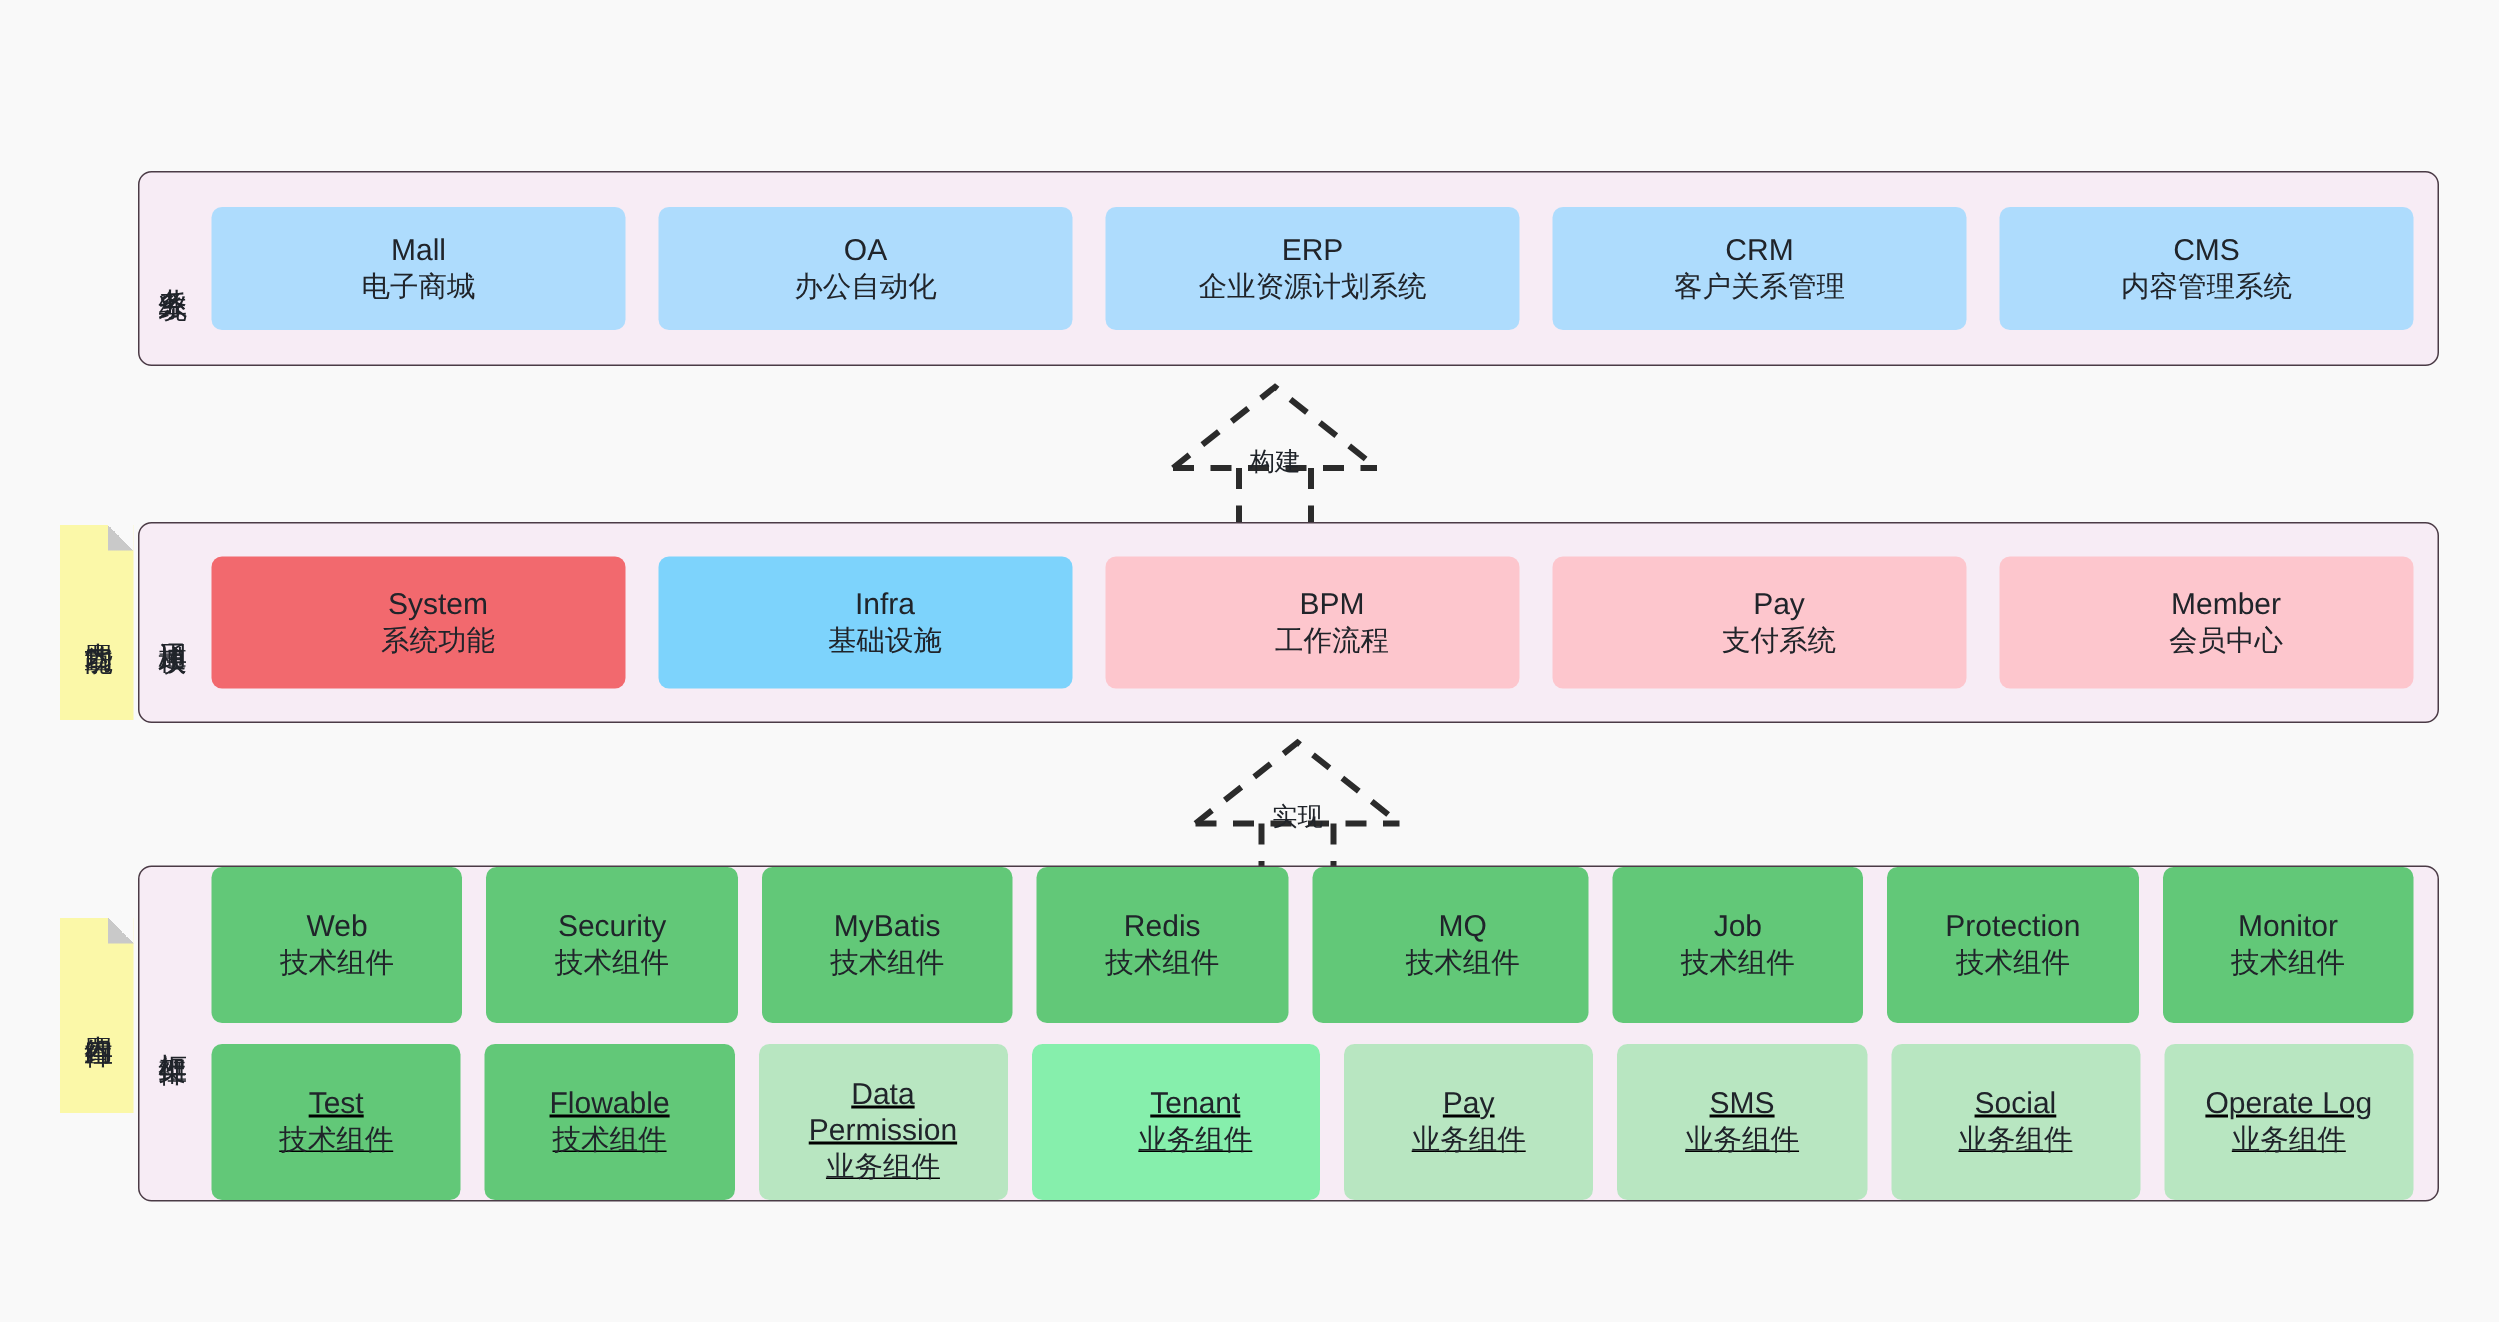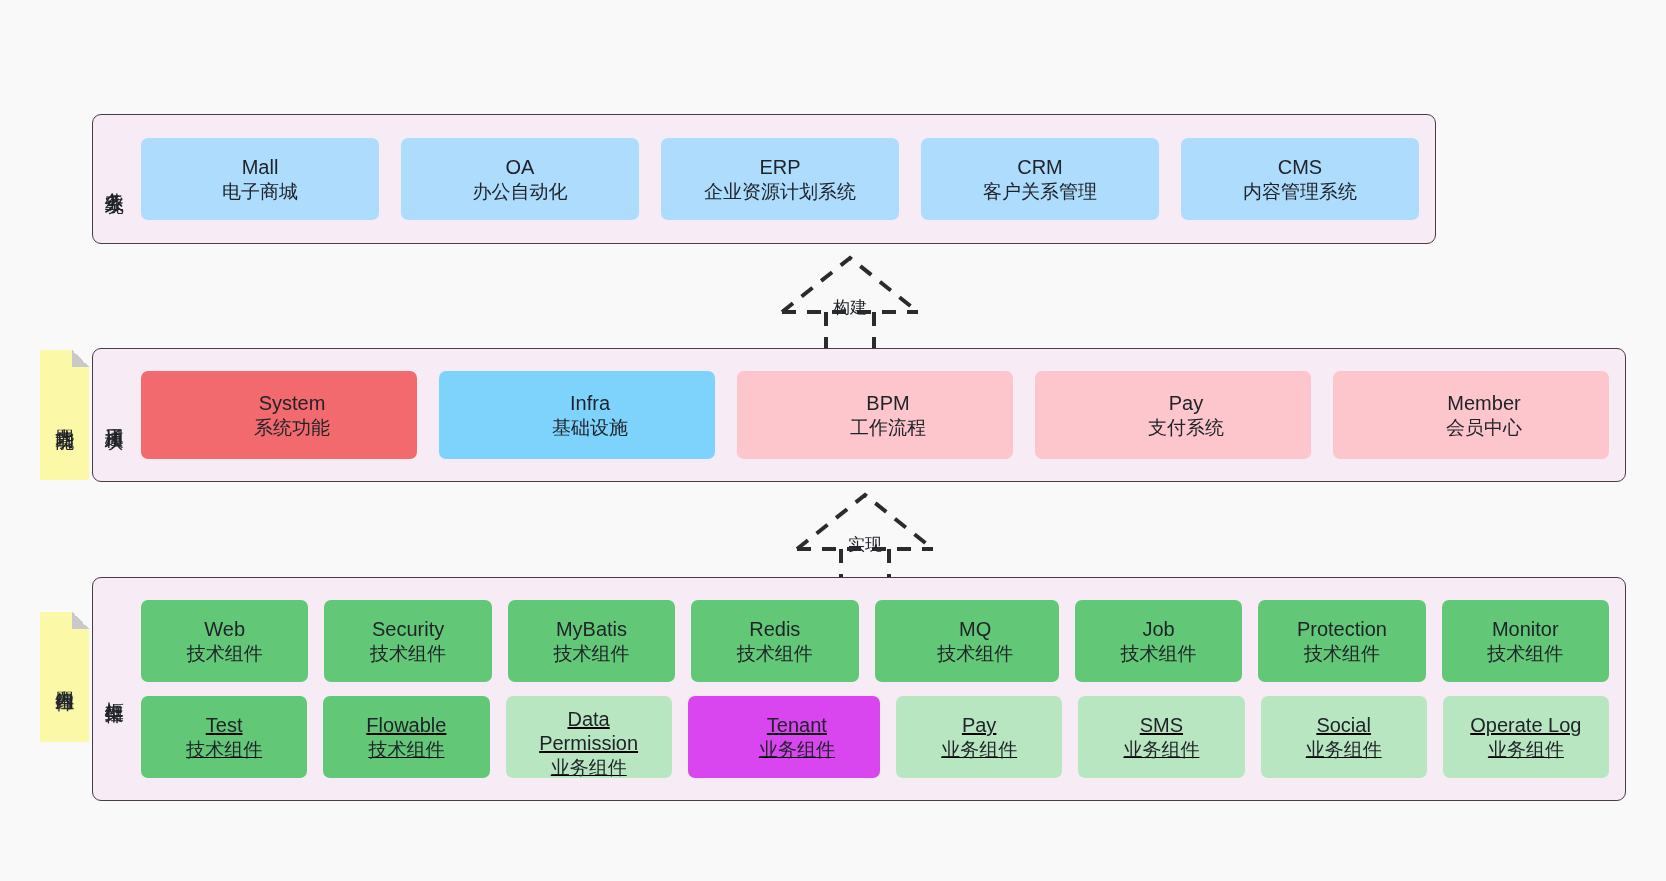--- a/index.html
+++ b/index.html
@@ -63,21 +63,21 @@
     color: #20242a;
     line-height: 1.22;
     padding: 4px 6px;
   }
   .cell .t-en { font-size: 20px; }
   .cell .t-cn { font-size: 19px; }
   .cell.wrap-en .t-en { max-width: 9ch; margin-top: 12px; }
 
   .h-biz   { height: 82px; }
   .h-mod   { height: 88px; padding-left: 32px; }
-  .h-frame { height: 82px; }
+  .h-frame { height: 104px; }
 
   
   .note {
     position: absolute;
     background: #fbf8a8;
     width: 49px;
     display: flex;
     align-items: center;
     justify-content: center;
     font-size: 19px;
@@ -115,21 +115,21 @@
     padding: 0 2px;
     white-space: nowrap;
     user-select: none;
   }
 </style>
 </head>
 <body>
 
 <div id="canvas">
 
-  <div class="layer" id="layer-business" style="left:92px; top:114px; width:1344px; height:130px;">
+  <div class="layer" id="layer-business" style="left:92px; top:114px; width:1534px; height:130px;">
     <div class="layer-title">业务系统</div>
     <div class="layer-body">
       <div class="row">
         <div class="cell h-biz" style="background:#aedcfd;">
           <span class="t-en">Mall</span>
           <span class="t-cn">电子商城</span>
         </div>
         <div class="cell h-biz" style="background:#aedcfd;">
           <span class="t-en">OA</span>
           <span class="t-cn">办公自动化</span>
@@ -253,21 +253,21 @@
           <span class="t-cn">技术组件</span>
         </div>
         <div class="cell h-frame" style="background:#62c878;">
           <span class="t-en">Flowable</span>
           <span class="t-cn">技术组件</span>
         </div>
         <div class="cell h-frame wrap-en" style="background:#b8e6c1;">
           <span class="t-en">Data Permission</span>
           <span class="t-cn">业务组件</span>
         </div>
-        <div class="cell h-frame" style="background:#d946ef;padding-left:32px;">
+        <div class="cell h-frame" style="background:#86efac;padding-left:32px;">
           <span class="t-en">Tenant</span>
           <span class="t-cn">业务组件</span>
         </div>
         <div class="cell h-frame" style="background:#b8e6c1;">
           <span class="t-en">Pay</span>
           <span class="t-cn">业务组件</span>
         </div>
         <div class="cell h-frame" style="background:#b8e6c1;">
           <span class="t-en">SMS</span>
           <span class="t-cn">业务组件</span>

